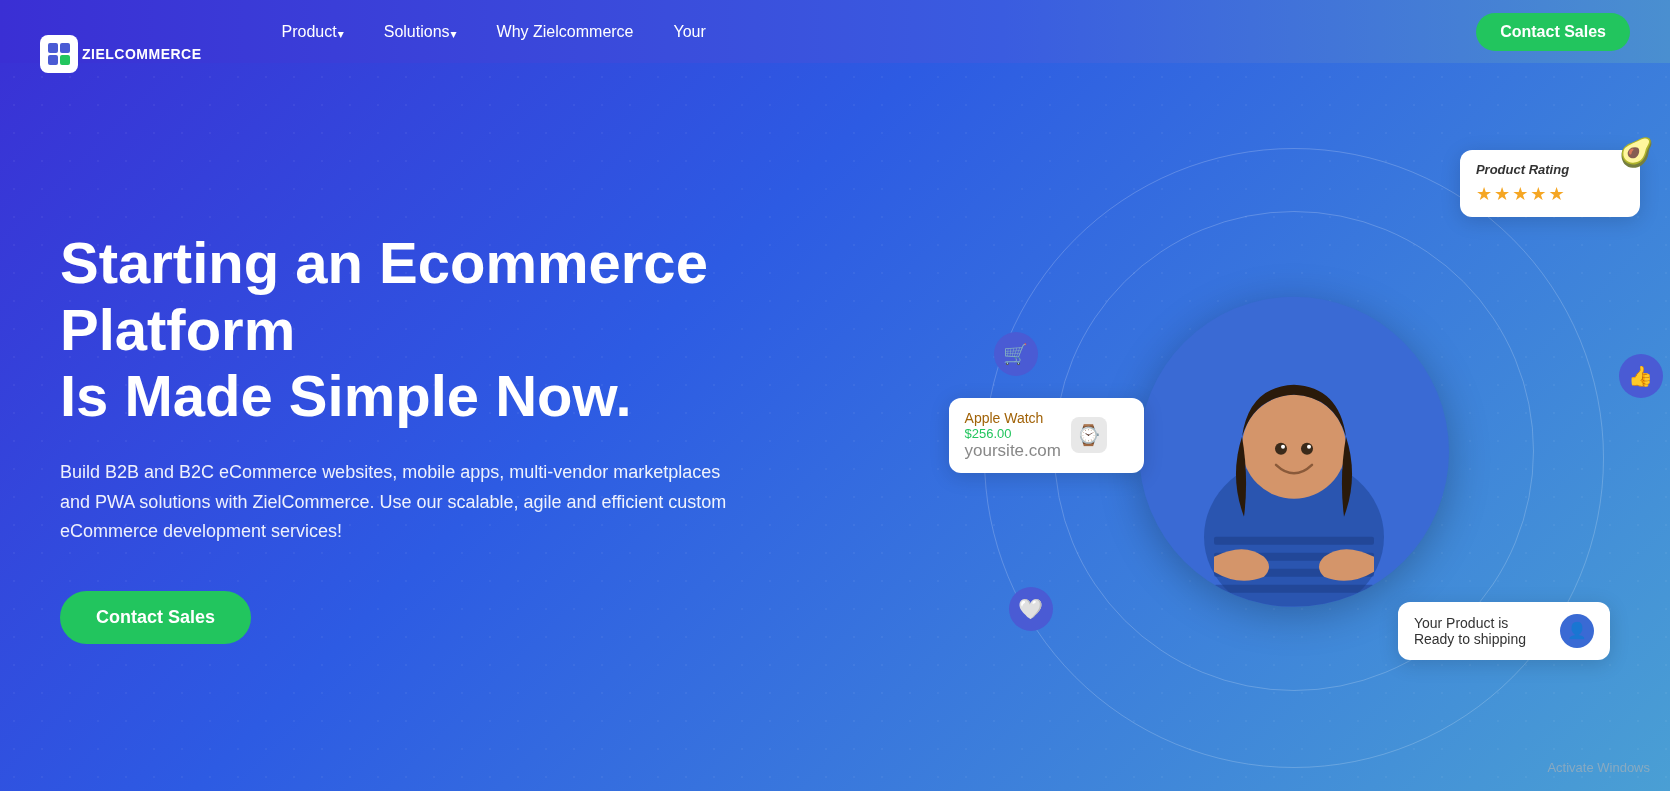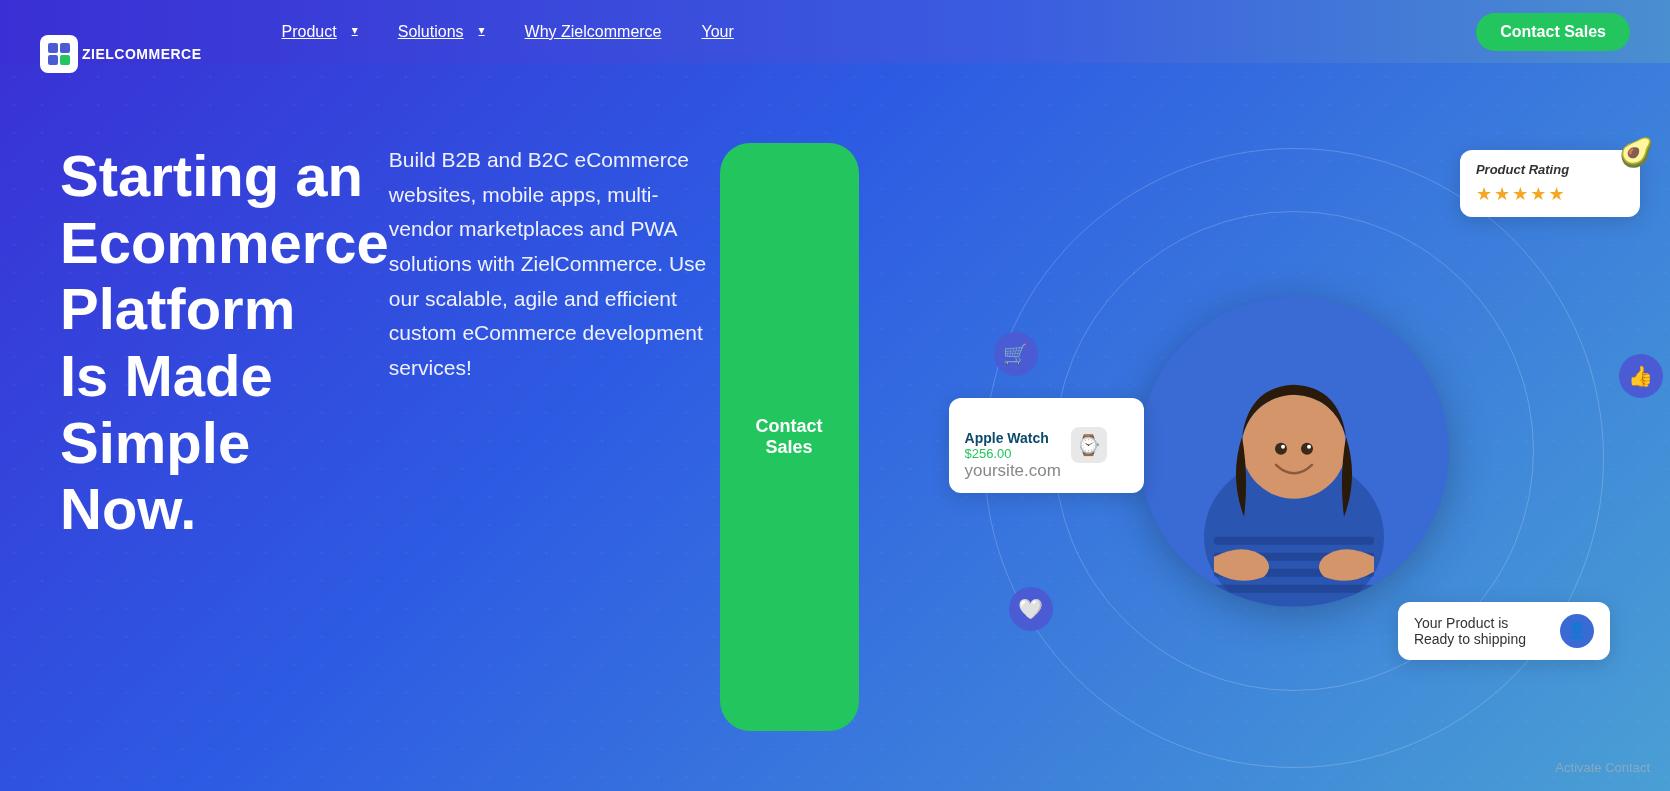--- a/index.html
+++ b/index.html
@@ -51,24 +51,23 @@
       align-items: center;
       gap: 40px;
       margin-left: 80px;
       flex: 1;
     }
     .nav-item {
       color: white;
       font-size: 16px;
       cursor: pointer;
       display: flex;
-      align-items: flex-start;
-      gap: 15px;
+      align-items: flex-end;
+      gap: 1px;
       font-weight: 400;
-      text-decoration: underline;
     }
     .nav-item .chevron {
       font-size: 12px;
     }
     .contact-btn {
       background: #22c55e;
       color: white;
       border: none;
       padding: 10px 24px;
       border-radius: 25px;
@@ -85,35 +84,35 @@
       height: calc(791px - 63px);
       position: relative;
       overflow: hidden;
     }
 
     
     .hero-left {
       flex: 0 0 55%;
       padding: 80px 60px 60px 60px;
       display: flex;
-      flex-direction: row;
+      flex-direction: column;
       justify-content: center;
       position: relative;
       z-index: 5;
     }
     .hero-title {
       color: white;
       font-size: 58px;
       font-weight: 800;
       line-height: 1.15;
       margin-bottom: 28px;
     }
     .hero-subtitle {
       color: rgba(255,255,255,0.92);
-      font-size: 21px;
+      font-size: 18px;
       line-height: 1.65;
       max-width: 680px;
       margin-bottom: 44px;
     }
     .hero-cta {
       background: #22c55e;
       color: white;
       border: none;
       padding: 16px 36px;
       border-radius: 30px;
@@ -216,23 +215,22 @@
     .watch-card {
       top: 46%;
       left: 4%;
       width: 195px;
       display: flex;
       align-items: center;
       gap: 10px;
     }
     .watch-card-info .watch-name {
       font-size: 14px;
-      font-weight: 700;
-      color: #0c4a6e;
-      margin-top: 20px;
+      font-weight: 400;
+      color: #a16207;
     }
     .watch-card-info .watch-price {
       font-size: 13px;
       color: #22c55e;
       font-weight: 400;
     }
     .watch-card-info .watch-site {
       font-size: 17px;
       color: #888;
     }
@@ -427,14 +425,14 @@
       <div class="watch-img">⌚</div>
     </div>
 
     <div class="floating-card shipping-card">
       <div class="shipping-text">Your Product is Ready to shipping</div>
       <div class="shipping-avatar">👤</div>
     </div>
 
   </div>
 
-  <div class="activate-windows">Activate Contact</div>
+  <div class="activate-windows">Activate Windows</div>
 </section>
 
 </body></html>

